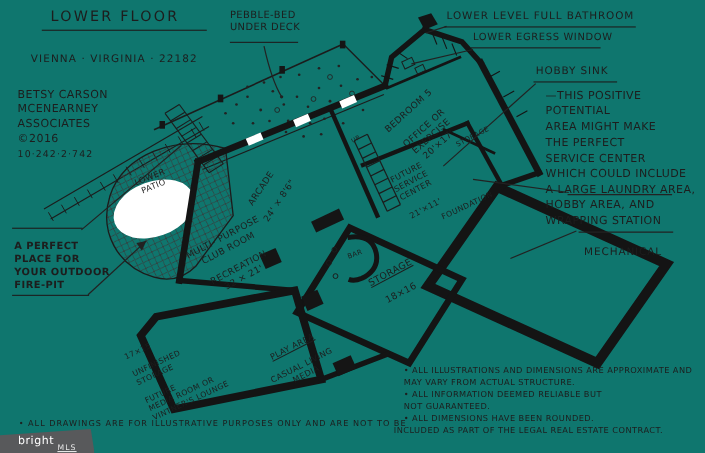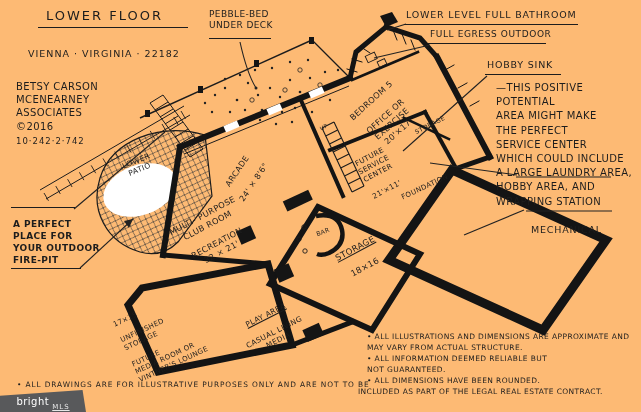--- a/index.html
+++ b/index.html
@@ -1,16 +1,16 @@
 <!DOCTYPE html>
 <html><head>
 <meta charset="utf-8">
 <style>
   html,body{margin:0;padding:0;background:#e8e8e8;}
-  .page{position:relative;width:641px;height:412px;background:#fdba74;overflow:hidden;
+  .page{position:relative;width:641px;height:412px;background:#0f766e;overflow:hidden;
         font-family:"DejaVu Sans",sans-serif;color:#1d1d1d;}
   .lbl{position:absolute;white-space:pre-line;letter-spacing:.4px;line-height:1.25;color:#1d1d1d;}
   .nw{white-space:nowrap;}
   .rot{text-align:center;}
   .uline{position:absolute;border-top:1.4px solid #1d1d1d;height:0;}
   .ud{text-decoration:underline;}
   svg{position:absolute;left:0;top:0;}
   .logo{position:absolute;left:0;top:390px;width:86px;height:22px;background:#58595b;
         clip-path:polygon(0 26%,96% 0,100% 100%,0 100%);
         display:flex;align-items:center;justify-content:center;}
@@ -220,21 +220,21 @@
 
   <div class="lbl" style="left:13px;top:219px;font-size:9px;line-height:1.33;font-weight:bold;">A PERFECT
 PLACE FOR
 YOUR OUTDOOR
 FIRE-PIT</div>
   <div class="uline" style="left:11px;top:268px;width:70px;"></div>
 
   <div class="lbl nw" style="left:406px;top:9px;font-size:9.5px;letter-spacing:.8px;">LOWER LEVEL FULL BATHROOM</div>
   <div class="uline" style="left:404px;top:24px;width:174px;"></div>
 
-  <div class="lbl nw" style="left:430px;top:29px;font-size:9px;letter-spacing:.6px;">FULL EGRESS OUTDOOR</div>
+  <div class="lbl nw" style="left:430px;top:29px;font-size:9px;letter-spacing:.6px;">LOWER EGRESS WINDOW</div>
   <div class="uline" style="left:428px;top:43px;width:118px;"></div>
 
   <div class="lbl nw" style="left:487px;top:59px;font-size:9.5px;letter-spacing:.8px;">HOBBY SINK</div>
   <div class="uline" style="left:485px;top:74px;width:76px;"></div>
 
   <div class="lbl" style="left:496px;top:81px;font-size:10px;line-height:1.42;">—THIS POSITIVE POTENTIAL
 AREA MIGHT MAKE
 THE PERFECT
 SERVICE CENTER
 WHICH COULD INCLUDE

